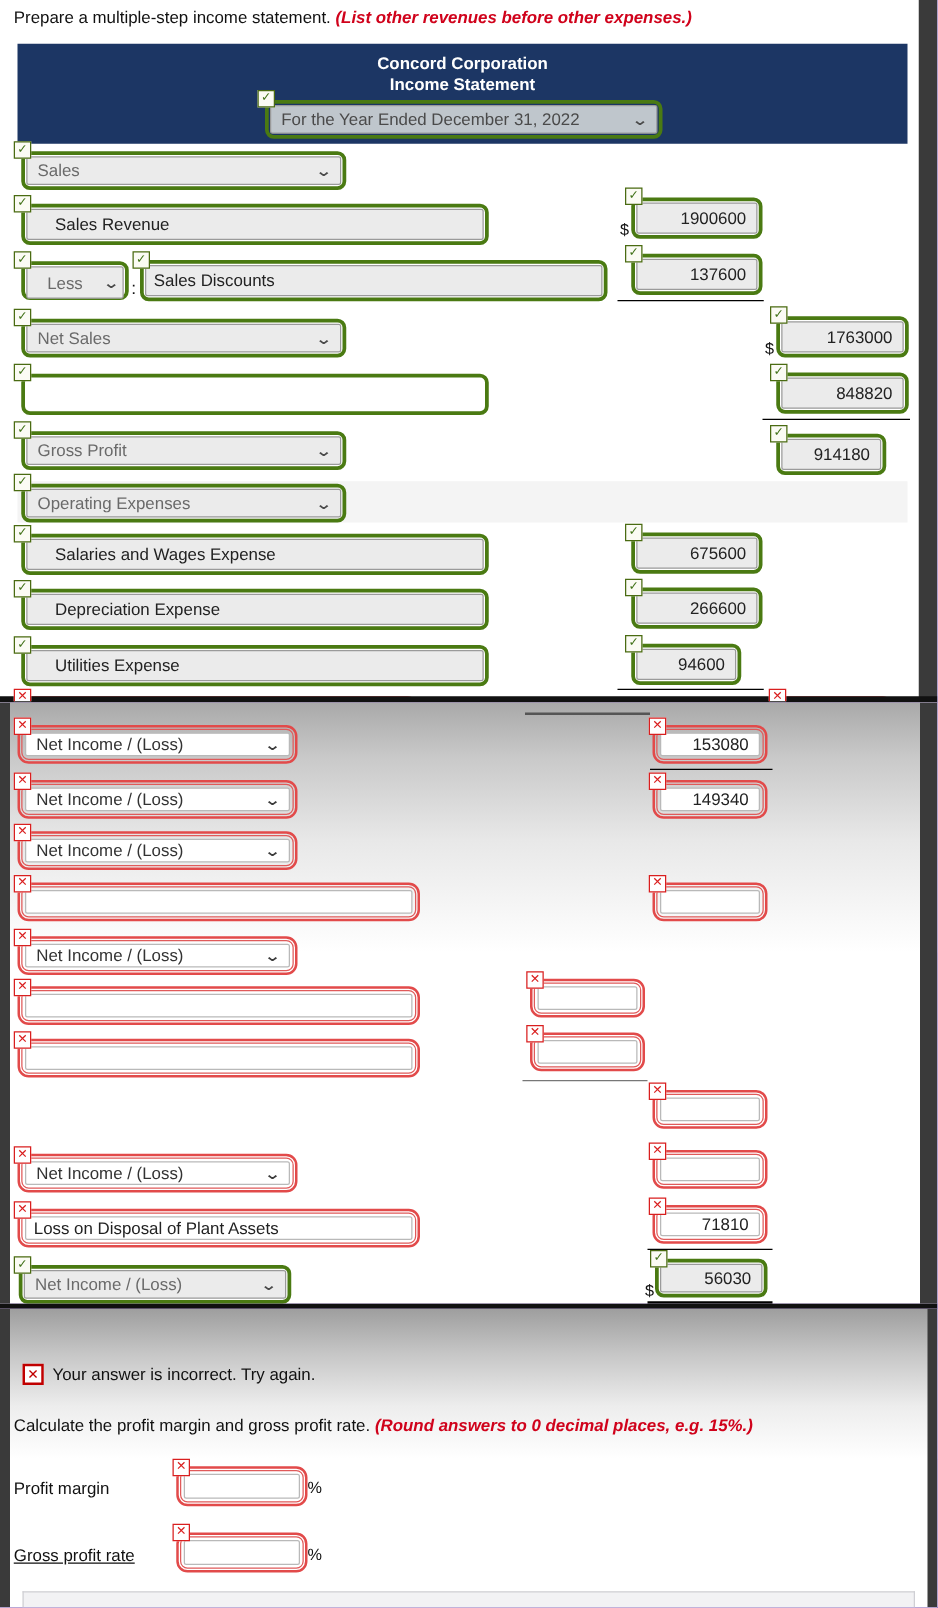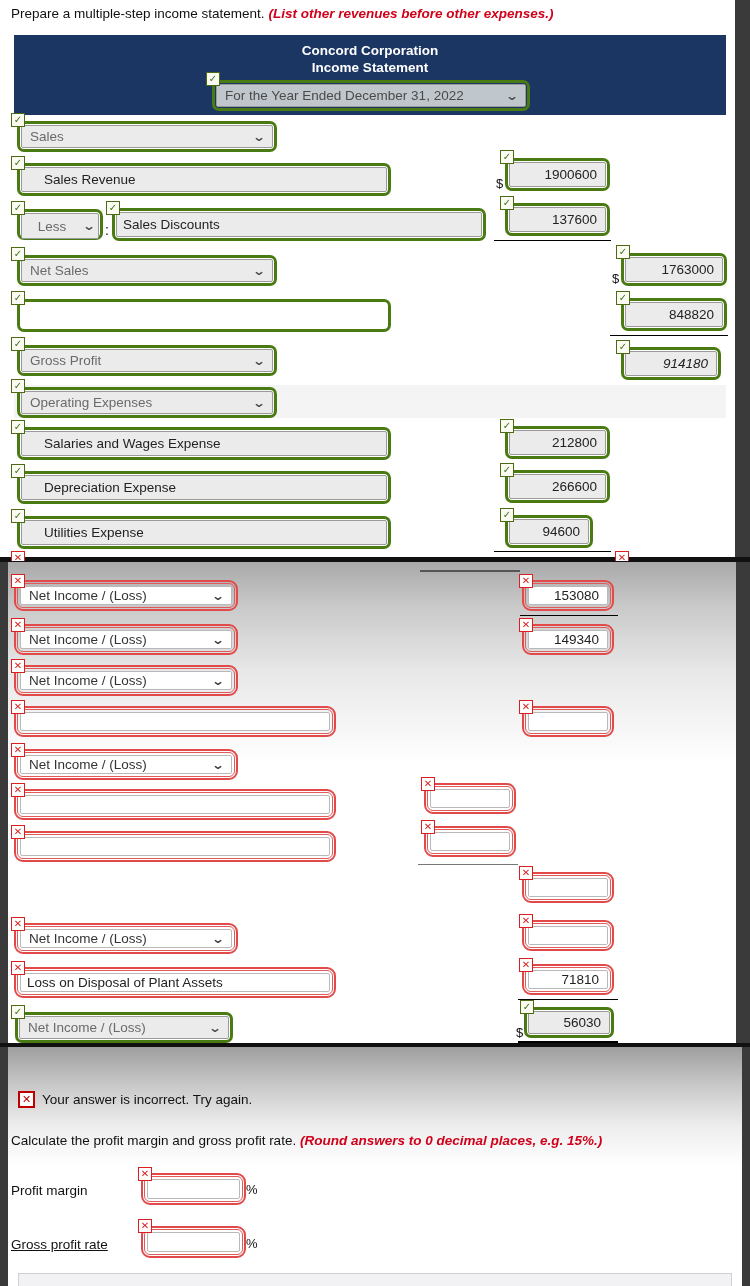--- a/index.html
+++ b/index.html
@@ -286,21 +286,21 @@
 
     <div class="mark ok" style="left:11px; top:337px;">✓</div>
     <div class="fieldwrap ok" style="left:17px; top:345px; width:260px; height:31px;">
       <div class="outer"></div>
       <div class="sel plain">
         <span class="cap">Gross Profit</span>
         <span class="chev">⌄</span>
       </div>
     </div>
     <div class="mark ok" style="left:616px; top:340px;">✓</div>
-    <div class="fieldwrap ok" style="left:621px; top:347px; width:100px; height:33px;font-style:italic;">
+    <div class="fieldwrap ok" style="left:621px; top:347px; width:88px; height:33px;">
       <div class="outer"></div>
       <div class="inp num">914180</div>
     </div>
 
     <div class="bandrow band-grey" style="top:385px; height:33px;"></div>
     <div class="mark ok" style="left:11px; top:379px;">✓</div>
     <div class="fieldwrap ok" style="left:17px; top:387px; width:260px; height:31px;">
       <div class="outer"></div>
       <div class="sel plain">
         <span class="cap">Operating Expenses</span>
@@ -309,21 +309,21 @@
     </div>
 
     <div class="mark ok" style="left:11px; top:420px;">✓</div>
     <div class="fieldwrap ok" style="left:17px; top:427px; width:374px; height:33px;">
       <div class="outer"></div>
       <div class="inp indent">Salaries and Wages Expense</div>
     </div>
     <div class="mark ok" style="left:500px; top:419px;">✓</div>
     <div class="fieldwrap ok" style="left:505px; top:426px; width:105px; height:33px;">
       <div class="outer"></div>
-      <div class="inp num">212800</div>
+      <div class="inp num">675600</div>
     </div>
 
     <div class="mark ok" style="left:11px; top:464px;">✓</div>
     <div class="fieldwrap ok" style="left:17px; top:471px; width:374px; height:33px;">
       <div class="outer"></div>
       <div class="inp indent">Depreciation Expense</div>
     </div>
     <div class="mark ok" style="left:500px; top:463px;">✓</div>
     <div class="fieldwrap ok" style="left:505px; top:470px; width:105px; height:33px;">
       <div class="outer"></div>

